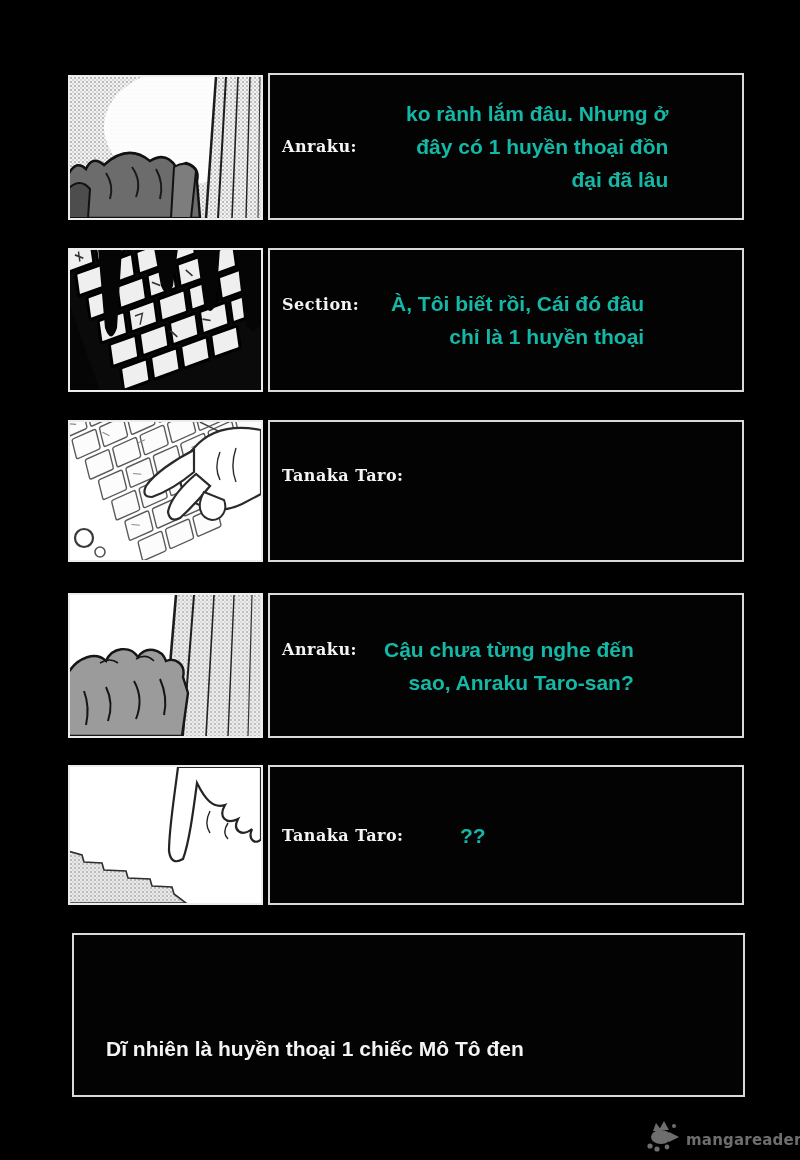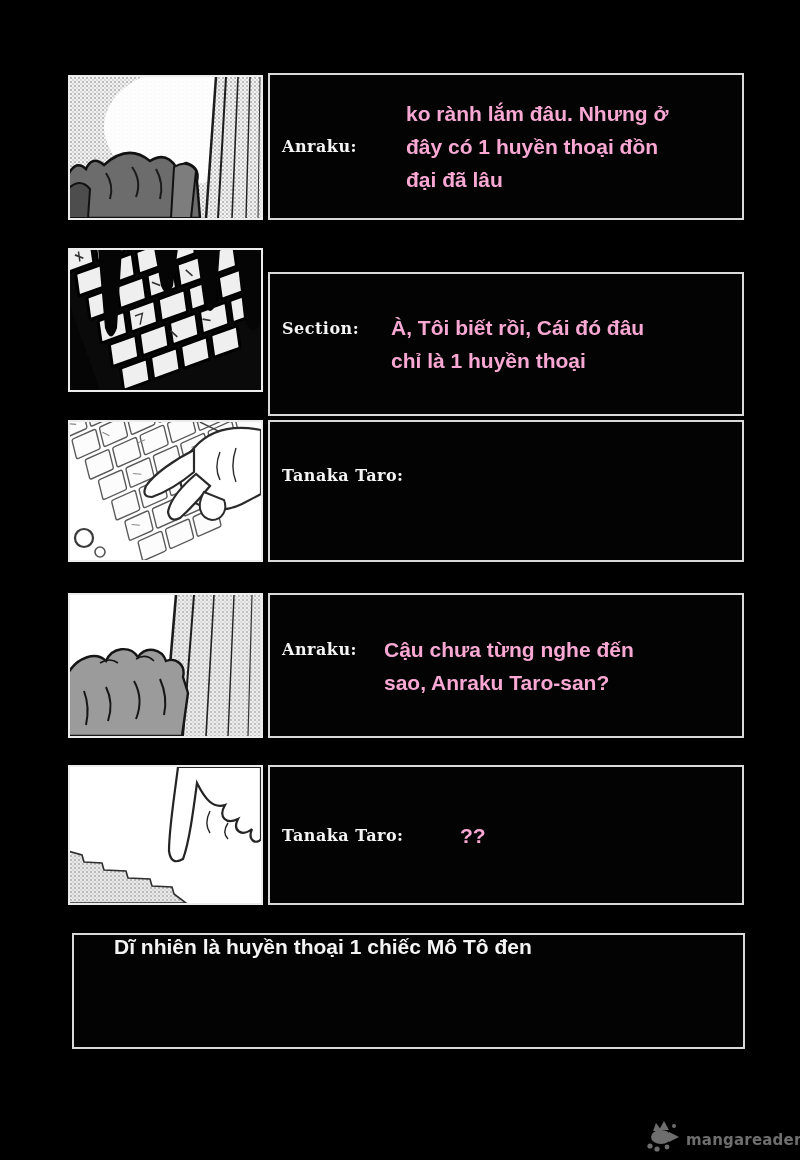--- a/index.html
+++ b/index.html
@@ -29,28 +29,28 @@
   .speaker{
     font-family:"DejaVu Serif",serif;
     font-weight:bold;font-size:16px;
     letter-spacing:.5px;
     flex:0 0 auto;
     color:#f4f4f4;
   }
   .speaker.up{position:relative;top:-16px;}
   .dtext{
     font-weight:bold;font-size:21px;line-height:33px;
-    white-space:pre-line;color:#f9a8d4;
+    white-space:pre-line;color:#14b8a6;text-align:right;
   }
   .nbox{
-    position:absolute;left:72px;top:933px;width:673px;height:116px;
+    position:absolute;left:72px;top:933px;width:673px;height:164px;
     border:2px solid #d9d9d9;background:#030303;
     box-sizing:border-box;
-    display:flex;align-items:flex-start;
-    padding:0 20px 34px 40px;
+    display:flex;align-items:flex-end;
+    padding:0 20px 34px 32px;
   }
   .ntext{color:#f4f4f4;font-weight:bold;font-size:21px;}
   .watermark{
     position:absolute;left:646px;top:1120px;
     display:flex;align-items:flex-end;gap:2px;
     color:#6e6e6e;
   }
   .wm-text{
     font-family:"DejaVu Sans",sans-serif;
     font-size:15px;font-weight:bold;letter-spacing:.2px;
@@ -140,21 +140,21 @@
       </g>
     </g>
 
     <path d="M28,-2 L52,-2 L47,78 Q41,95 35,78 Z" fill="#050505"></path>
     <path d="M84,-2 L108,-2 L103,36 Q97,50 91,36 Z" fill="#050505"></path>
     <path d="M126,-2 L150,-2 L146,54 Q140,68 134,54 Z" fill="#050505"></path>
     <path d="M166,-2 L193,-2 L193,70 Q181,92 174,68 Z" fill="#050505"></path>
     <path d="M-2,50 L-2,141 L30,141 Z" fill="#050505"></path>
   </svg>
 </div>
-<div class="dbox" style="top:248px;height:144px;margin-top:24px;">
+<div class="dbox" style="top:248px;height:144px;">
   <span class="speaker up" style="width:109px;">Section:</span>
   <div class="dtext">À, Tôi biết rồi, Cái đó đâu
 chỉ là 1 huyền thoại</div>
 </div>
 
 <div class="panel" style="top:420px;height:142px;">
   <svg viewBox="0 0 191 138" preserveAspectRatio="none">
     <rect width="191" height="138" fill="#ffffff"></rect>
 
     <g transform="rotate(-24 95 69) skewX(-10) translate(20,-40)">

